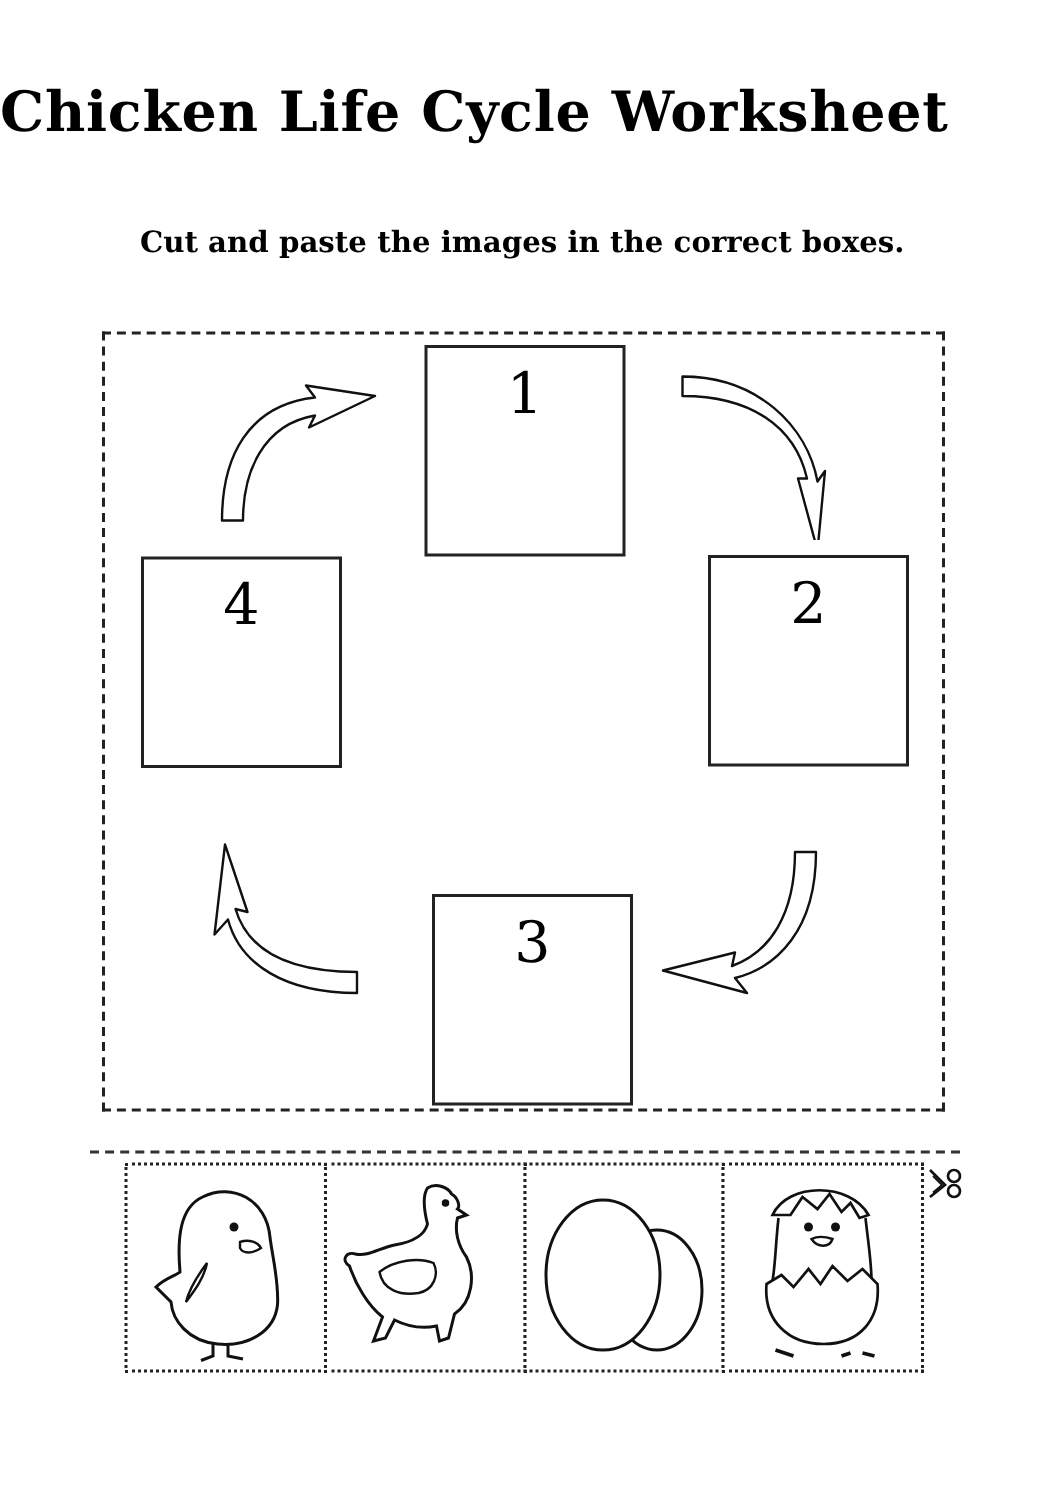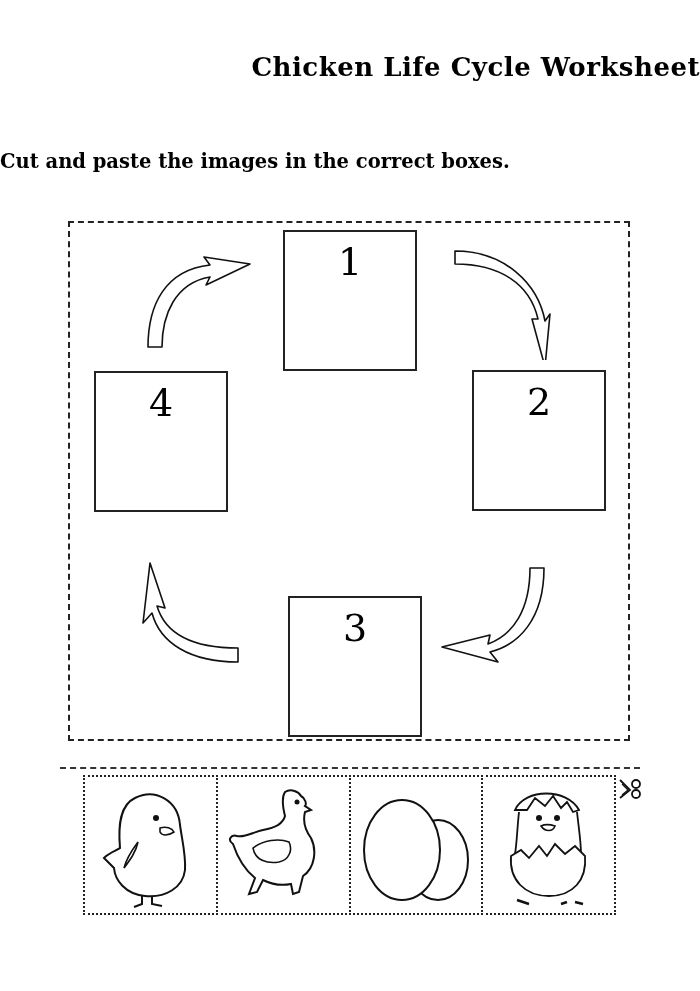--- a/index.html
+++ b/index.html
@@ -1,18 +1,18 @@
 <!DOCTYPE html>
 <html><head>
 <meta charset="utf-8">
 <style>
   html, body { margin:0; padding:0; background:#fff; }
   body { width:700px; height:991px; position:relative; overflow:hidden; font-family:"DejaVu Serif", serif; color:#000; }
-  .title { position:absolute; top:52px; left:0; width:700px; text-align:right; font-weight:bold; font-size:26px; letter-spacing:0.5px; }
-  .instr { position:absolute; top:150px; left:0; width:603px; text-align:left; font-weight:bold; font-size:19.5px; }
+  .title { position:absolute; top:52px; left:0; width:700px; text-align:left; font-weight:bold; font-size:37px; letter-spacing:0.5px; }
+  .instr { position:absolute; top:150px; left:0; width:603px; text-align:right; font-weight:bold; font-size:19.5px; }
   .frame { position:absolute; left:68px; top:221px; width:562px; height:520px; border:2px dashed #222; box-sizing:border-box; }
   .box { position:absolute; border:2px solid #222; box-sizing:border-box; background:#fff; }
   .num { position:absolute; top:8px; left:0; width:100%; text-align:center; font-family:"DejaVu Serif", serif; font-size:38px; }
   .arrow { position:absolute; }
   .cutline { position:absolute; left:60px; top:767px; width:580px; border-top:2px dashed #333; }
   .strip { position:absolute; left:85px; top:775px; width:531px; height:140px; display:flex; }
   .cell { flex:1; border:2px dotted #222; box-sizing:border-box; margin-left:-2px; position:relative; background:#fff; display:flex; align-items:center; justify-content:center; }
   .cell svg { width:120px; height:130px; }
   .scissors { position:absolute; left:618px; top:778px; }
 </style>

